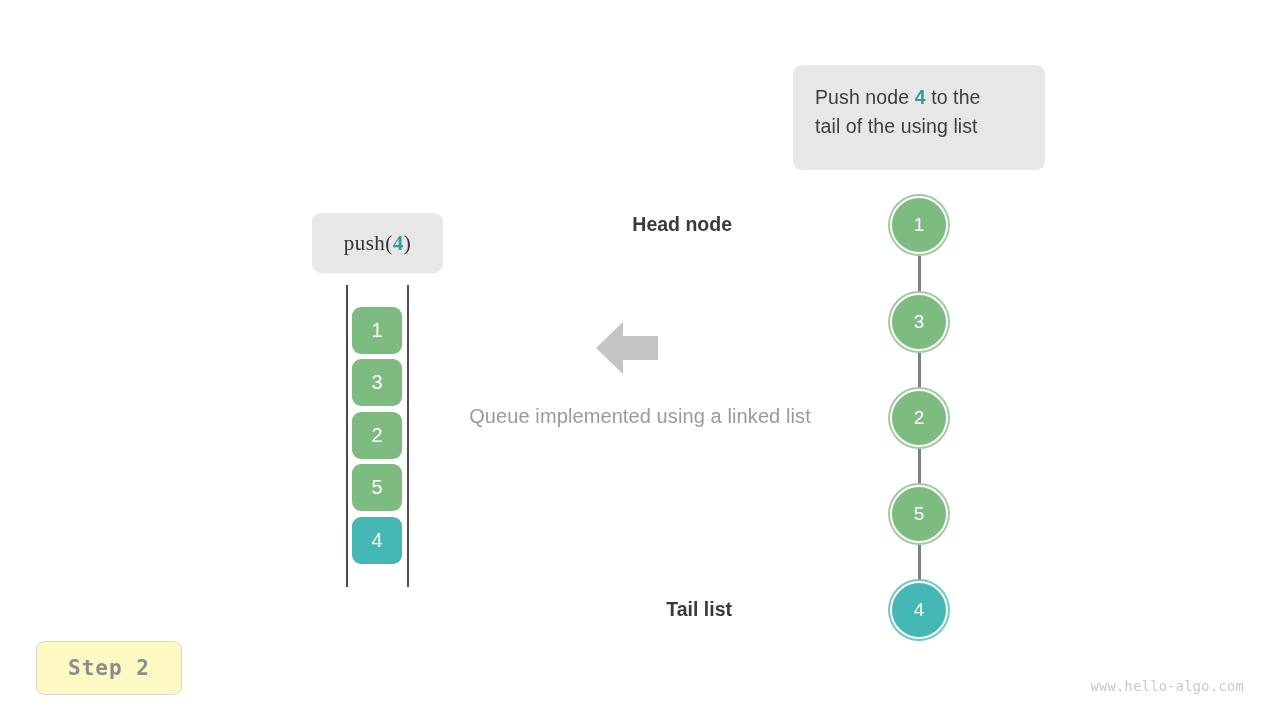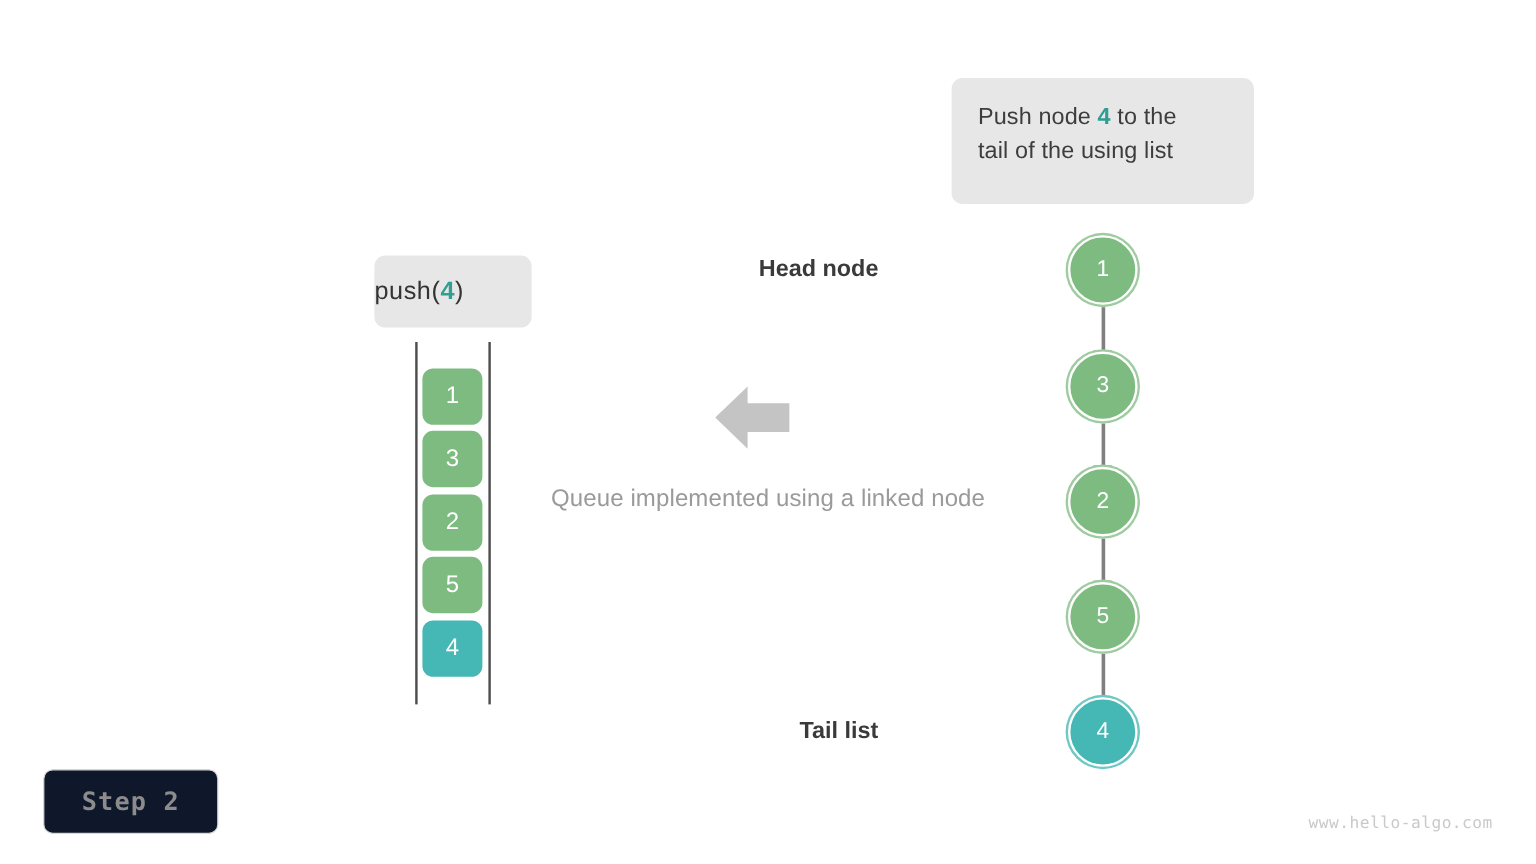--- a/index.html
+++ b/index.html
@@ -43,21 +43,22 @@
   #op-badge {
     position: absolute;
     left: 312px;
     top: 213px;
     width: 131px;
     height: 60px;
     background: #e7e7e7;
     border-radius: 9px;
     display: flex;
     align-items: center;
-    font-family: Liberation Sans, sans-serif;
+    justify-content: center;
+    font-family: Liberation Serif, serif;
     font-size: 21px;
     color: #333333;
     letter-spacing: 0.5px;
   }
   #op-badge .accent { color: #31a093; font-weight: bold; }
 
   
   #queue-array {
     position: absolute;
     left: 340px;
@@ -165,21 +166,21 @@
 
   
   #step-badge {
     position: absolute;
     left: 36px;
     top: 641px;
     width: 144px;
     height: 52px;
     border: 1.5px solid #d8d8d8;
     border-radius: 8px;
-    background: #0f172a;
+    background: #fef9c3;
     display: flex;
     align-items: center;
     justify-content: center;
     font-family: "DejaVu Sans Mono", "Liberation Mono", monospace;
     font-size: 21px;
     font-weight: bold;
     color: #8c8c8c;
     letter-spacing: 1px;
   }
 
@@ -219,21 +220,21 @@
   <div class="queue-cell" style="top:179px">5</div>
   <div class="queue-cell highlight" style="top:232px">4</div>
 </div>
 
 <div id="transform-arrow">
   <svg width="62" height="54" viewBox="0 0 62 54" xmlns="http://www.w3.org/2000/svg">
     <path d="M0 27 L27 1 L27 15 L62 15 L62 39 L27 39 L27 53 Z" fill="#c4c4c4"></path>
   </svg>
 </div>
 
-<div id="caption">Queue implemented using a linked node</div>
+<div id="caption">Queue implemented using a linked list</div>
 
 <div id="linked-list">
   <div class="ll-label" style="top:28px">Head node</div>
   <div class="ll-label" style="top:413px">Tail list</div>
 
   <div class="ll-node" style="top:11px">1</div>
   <div class="ll-edge" style="top:71px; height:40px"></div>
   <div class="ll-arrowhead" style="top:107px"></div>
 
   <div class="ll-node" style="top:108px">3</div>

